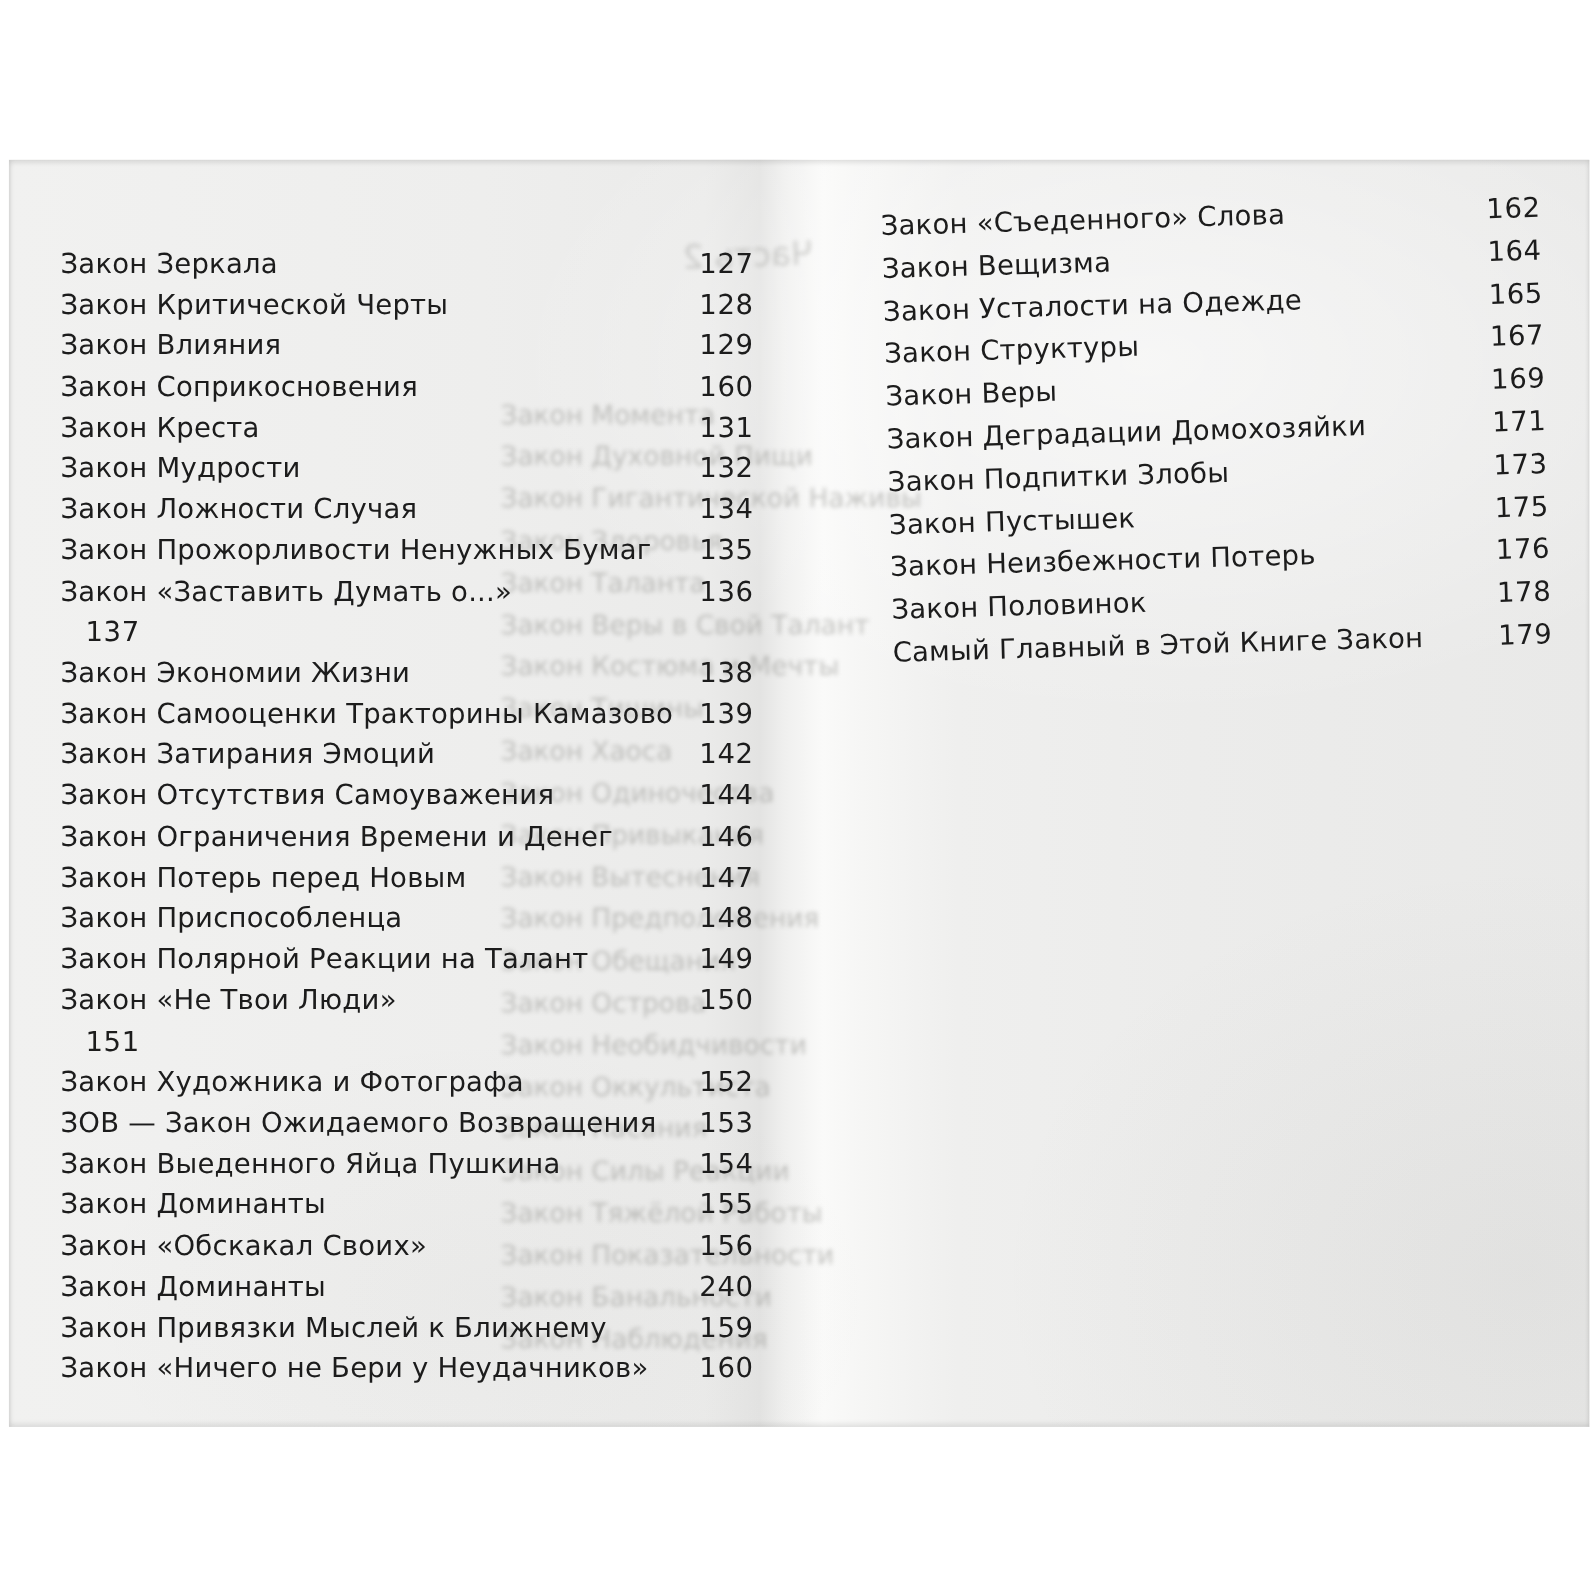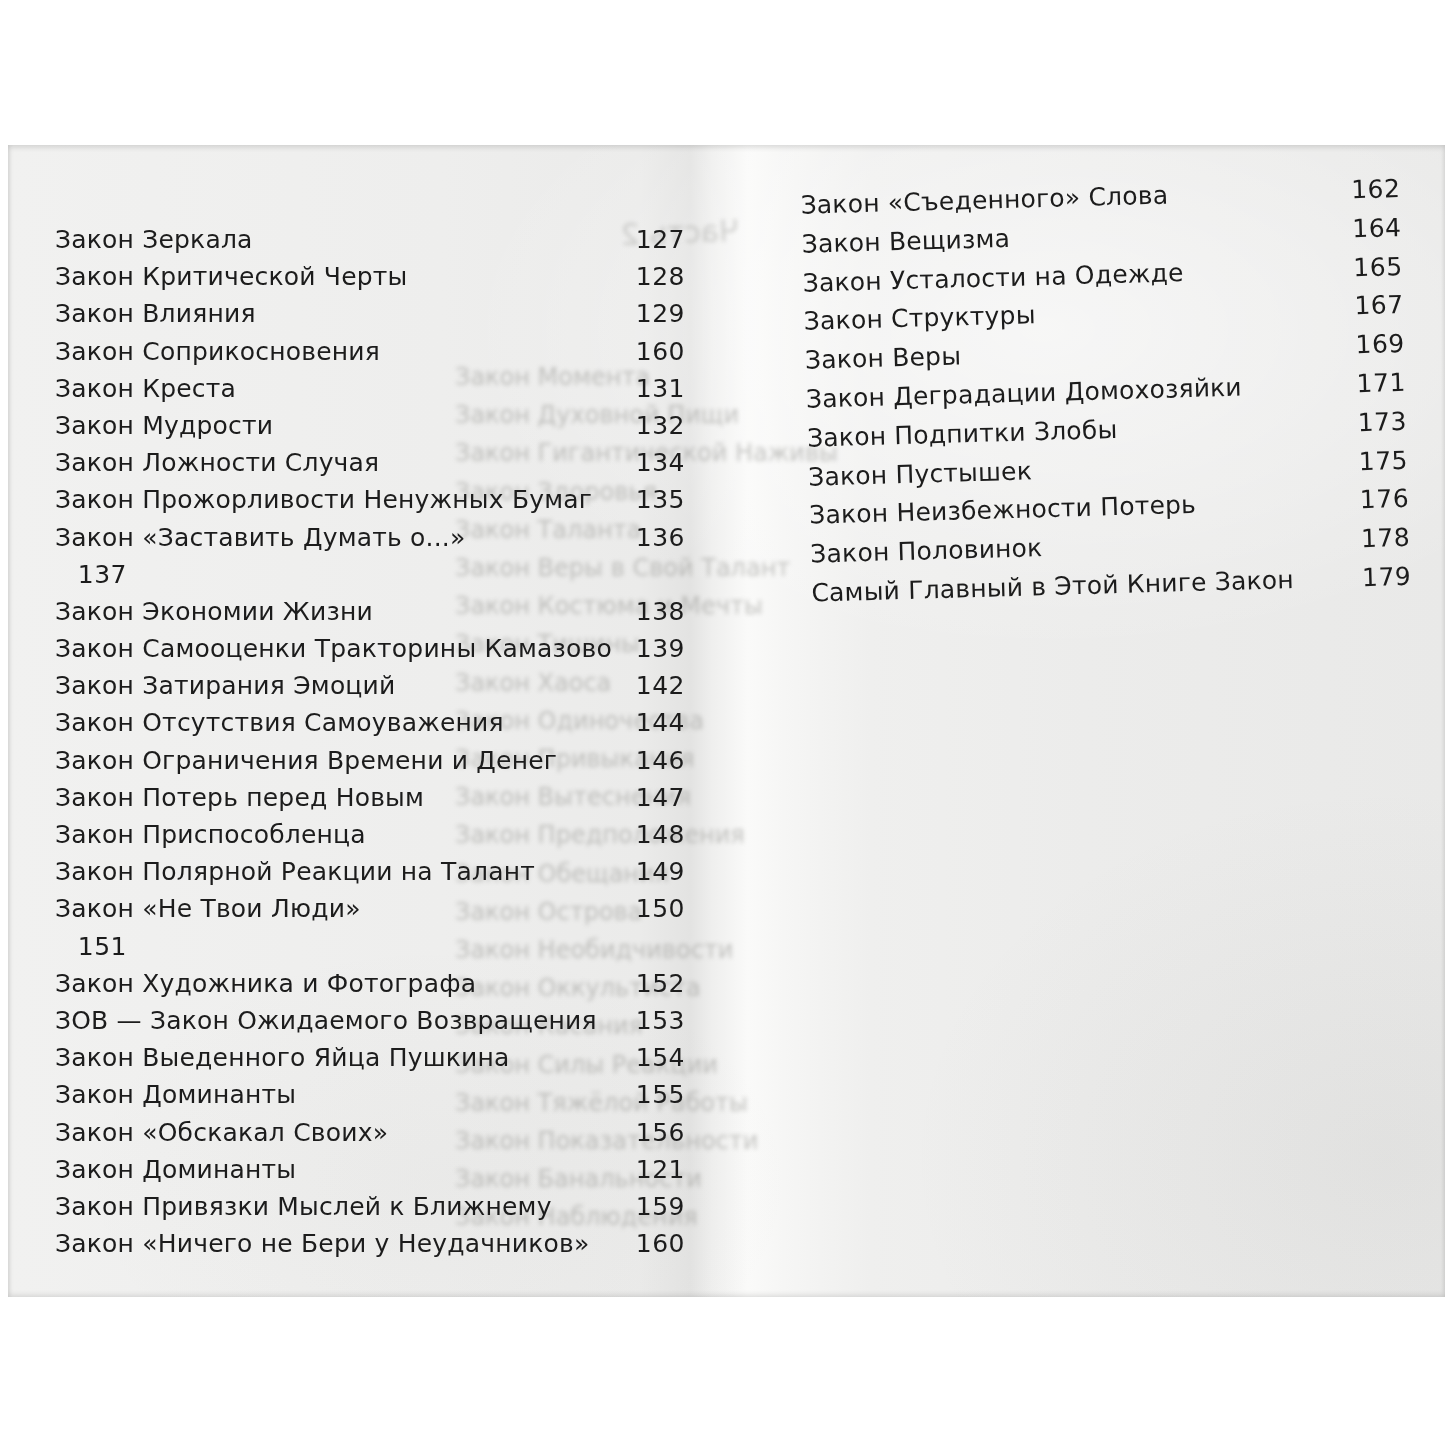--- a/index.html
+++ b/index.html
@@ -230,21 +230,21 @@
           <span class="n">155</span>
         </div>
 
         <div class="row">
           <span class="t">Закон «Обскакал Своих»</span>
           <span class="n">156</span>
         </div>
 
         <div class="row">
           <span class="t">Закон Доминанты</span>
-          <span class="n">121</span>
+          <span class="n">240</span>
         </div>
 
         <div class="row">
           <span class="t">Закон Привязки Мыслей к Ближнему</span>
           <span class="n">159</span>
         </div>
 
         <div class="row">
           <span class="t">Закон «Ничего не Бери у Неудачников»</span>
           <span class="n">160</span>

